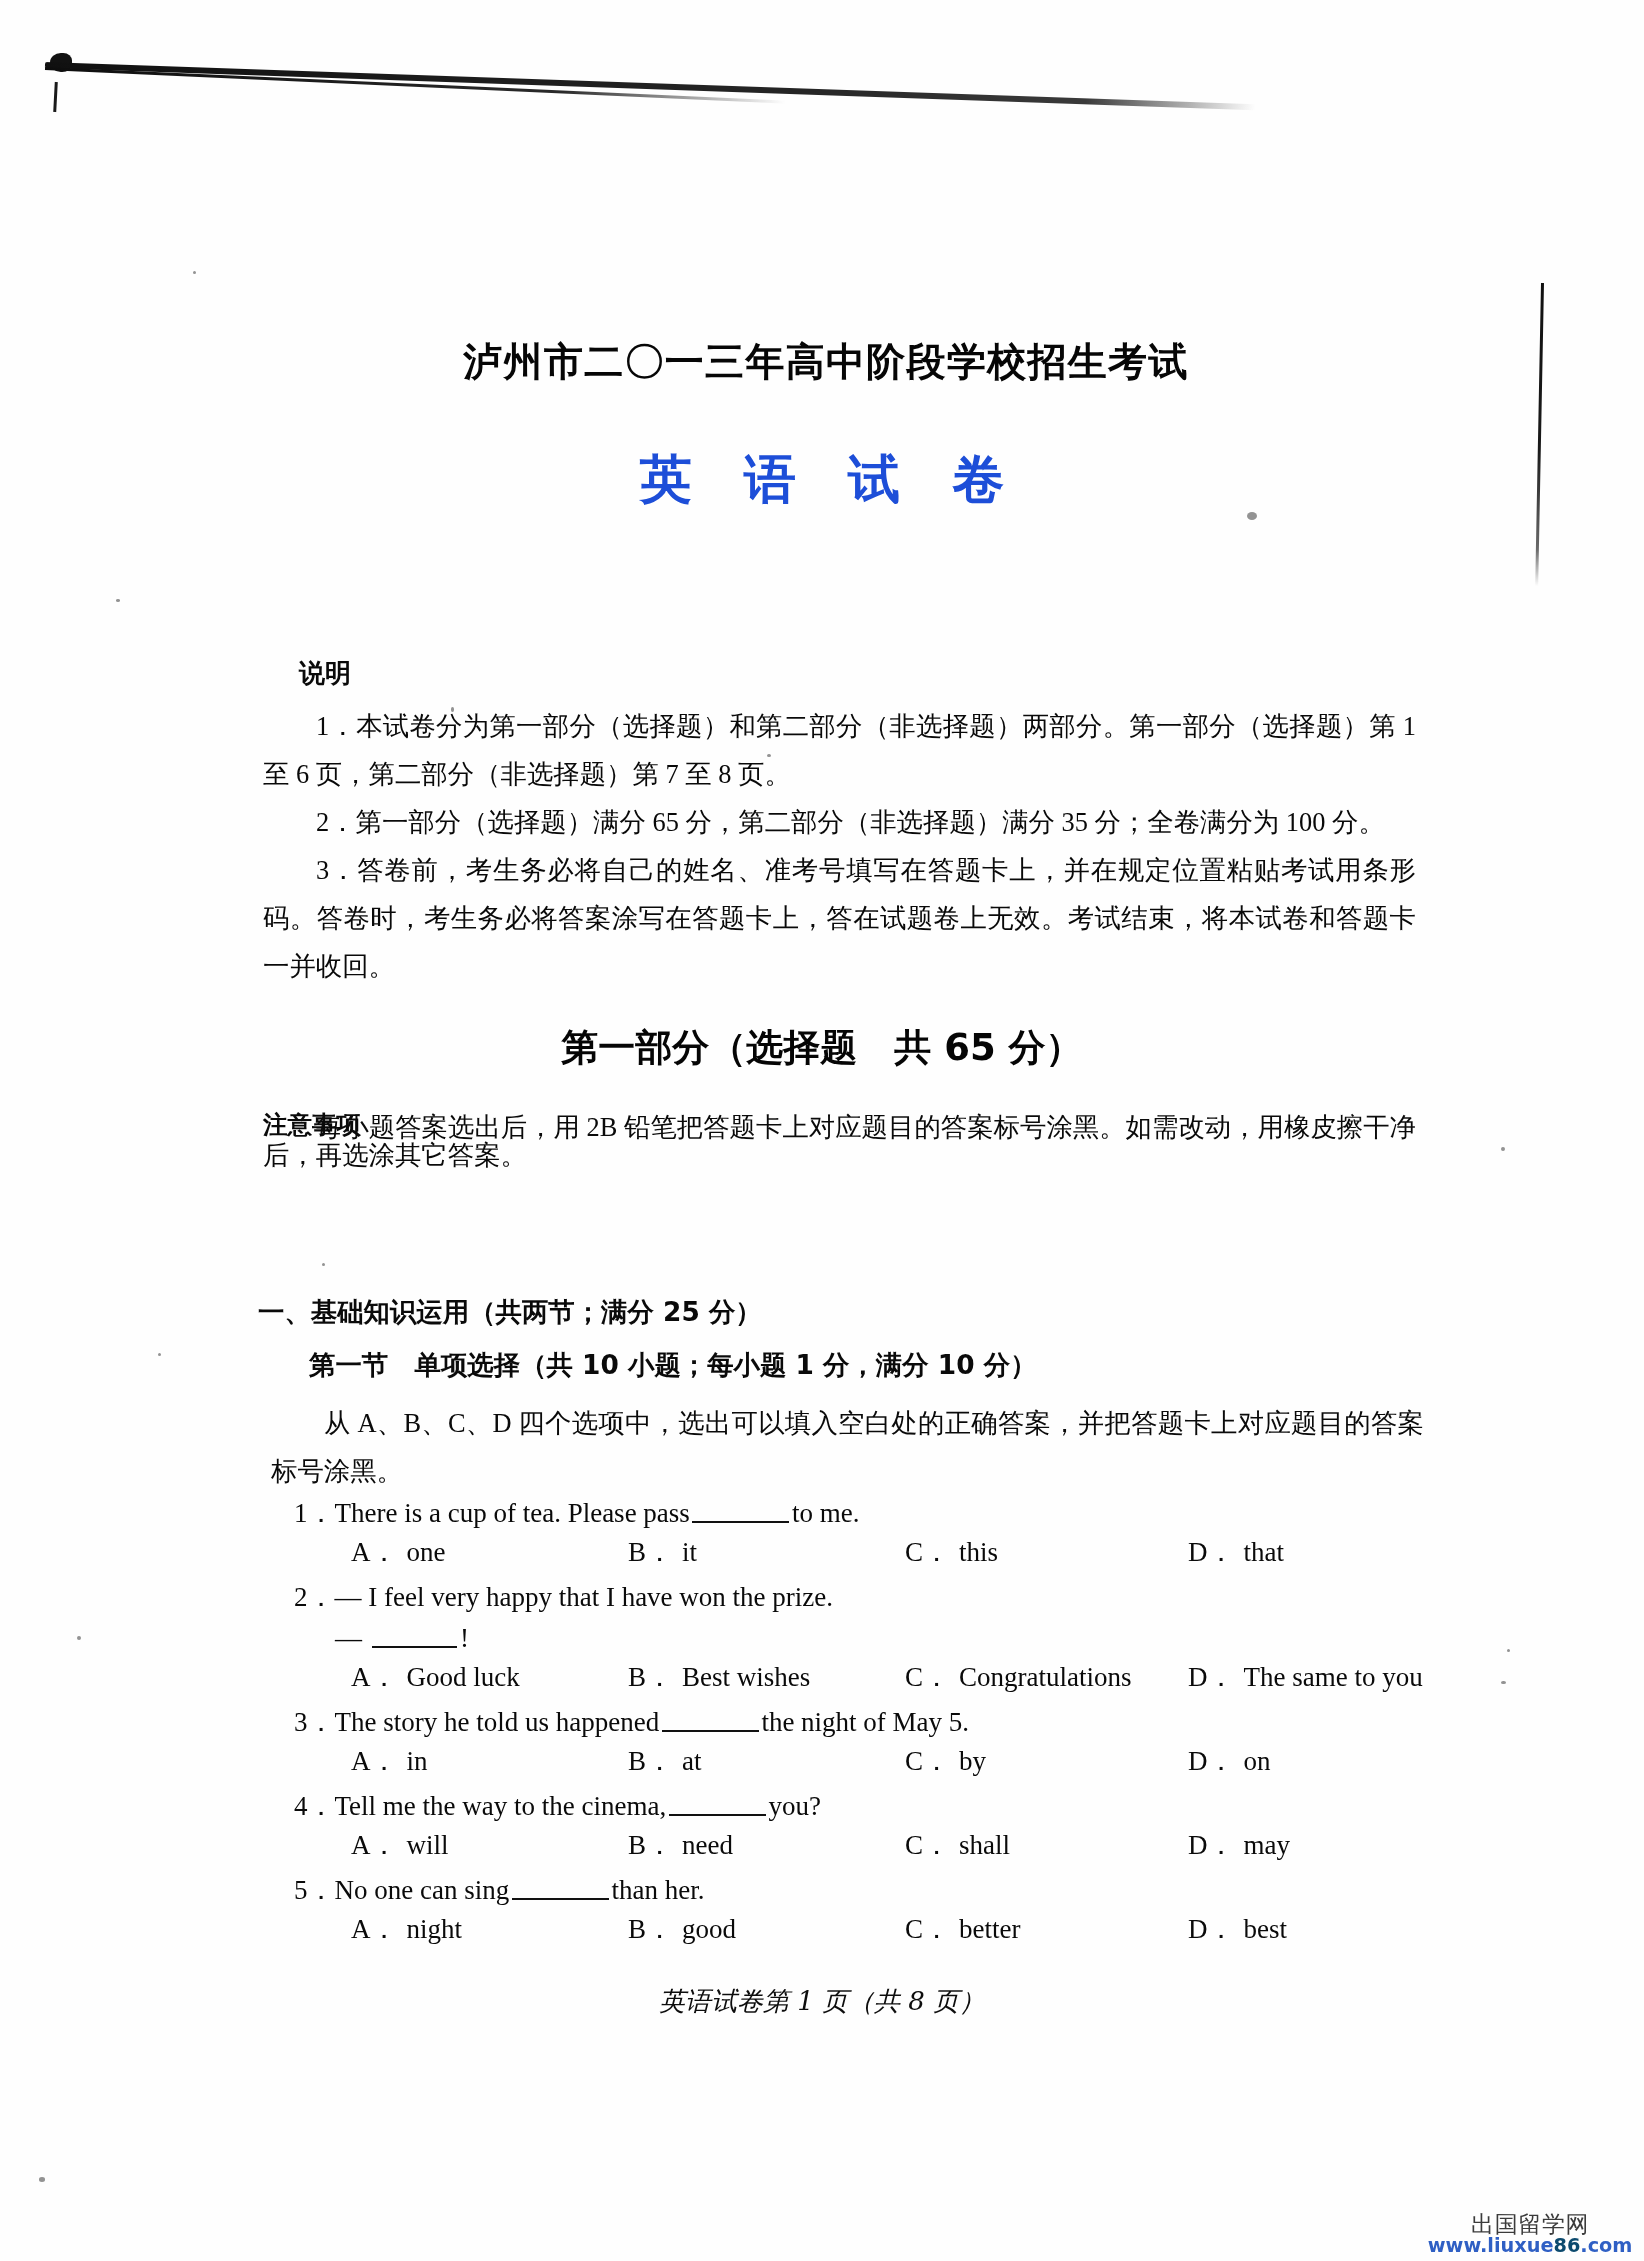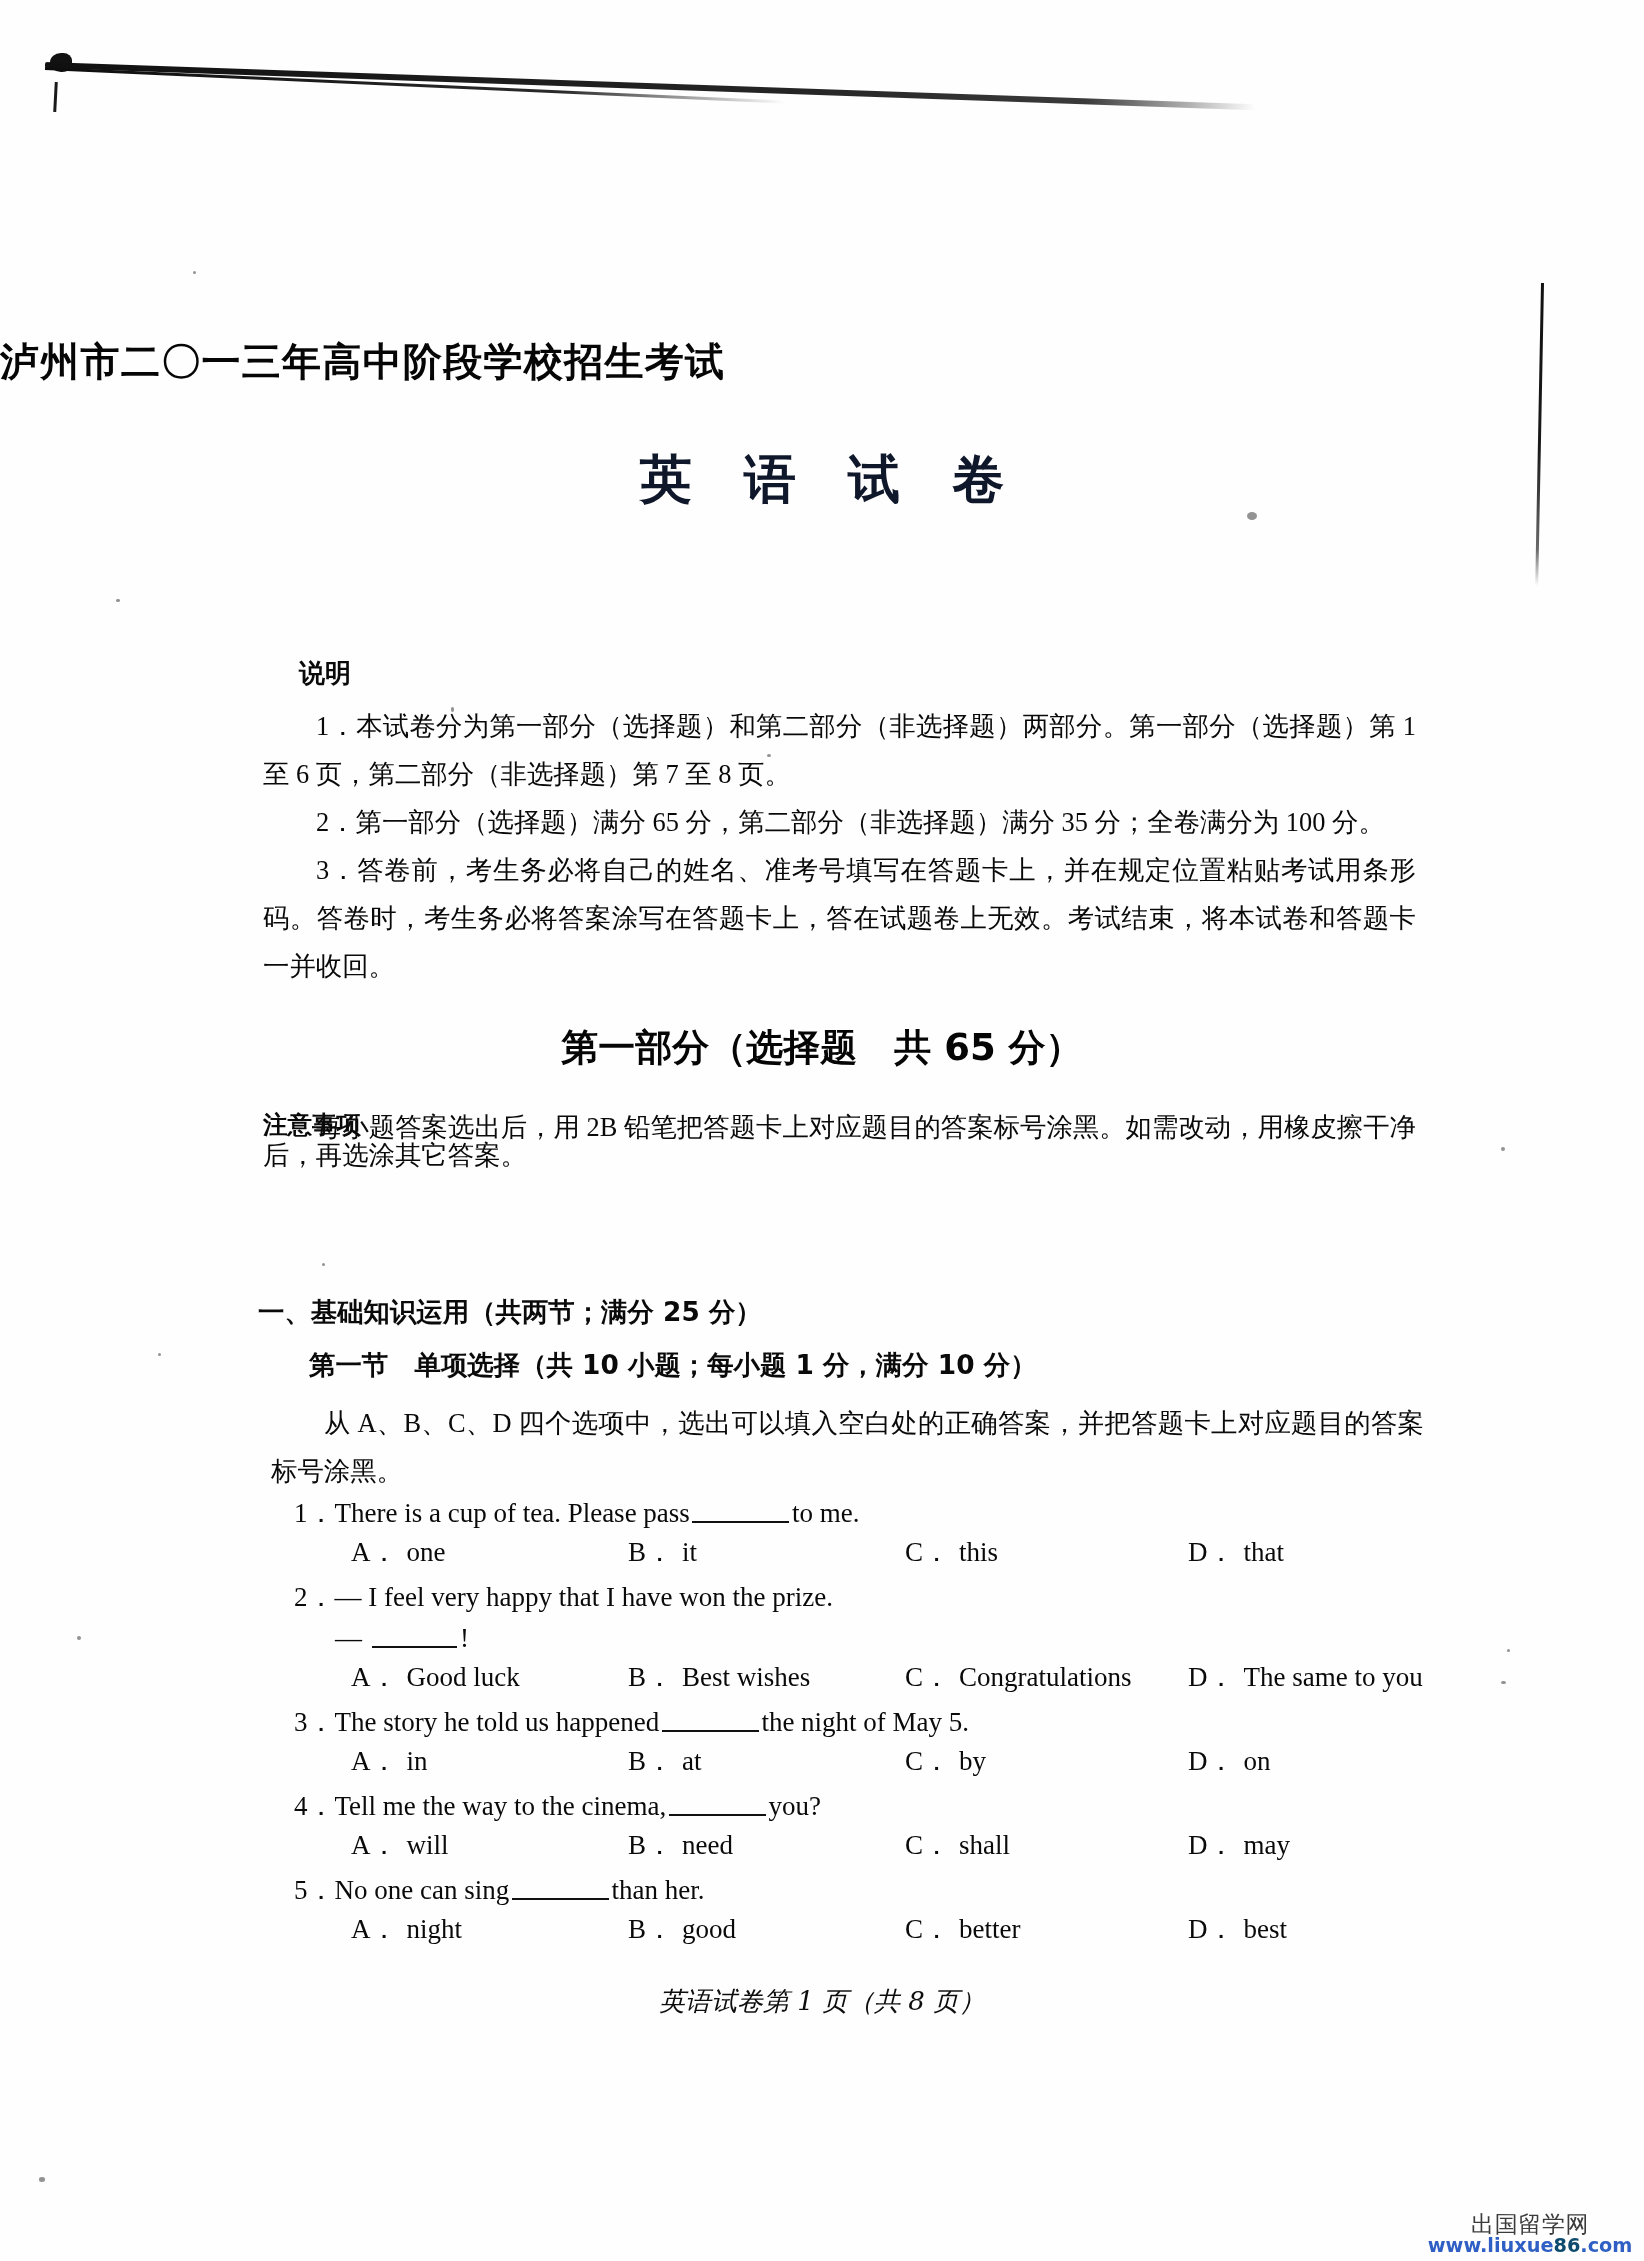--- a/index.html
+++ b/index.html
@@ -65,37 +65,37 @@
     background: #3a3a3a;
     border-radius: 50%;
     opacity: .55;
     pointer-events: none;
   }
 
   
   .blk { position: absolute; }
 
   #doc-title {
-    left: 0; right: 0; top: 335px;
-    text-align: left;
+    left: 8px; right: 0; top: 335px;
+    text-align: center;
     font-family: "DejaVu Sans", sans-serif;
     font-weight: bold;
     font-size: 39px;
     letter-spacing: 1.3px;
     color: #060606;
   }
   #paper-title {
     left: 0; right: 0; top: 445px;
     text-align: center;
     font-family: "DejaVu Sans", sans-serif;
     font-weight: bold;
     font-size: 52px;
     letter-spacing: 17px;
     text-indent: 17px;
-    color: #0f172a;
+    color: #1d4ed8;
   }
   #exam-duration {
     left: 0; right: 0; top: 568px;
     text-align: center;
     font-family: "DejaVu Sans", sans-serif;
     font-weight: bold;
     font-size: 27px;
     color: #060606;
   }
 

